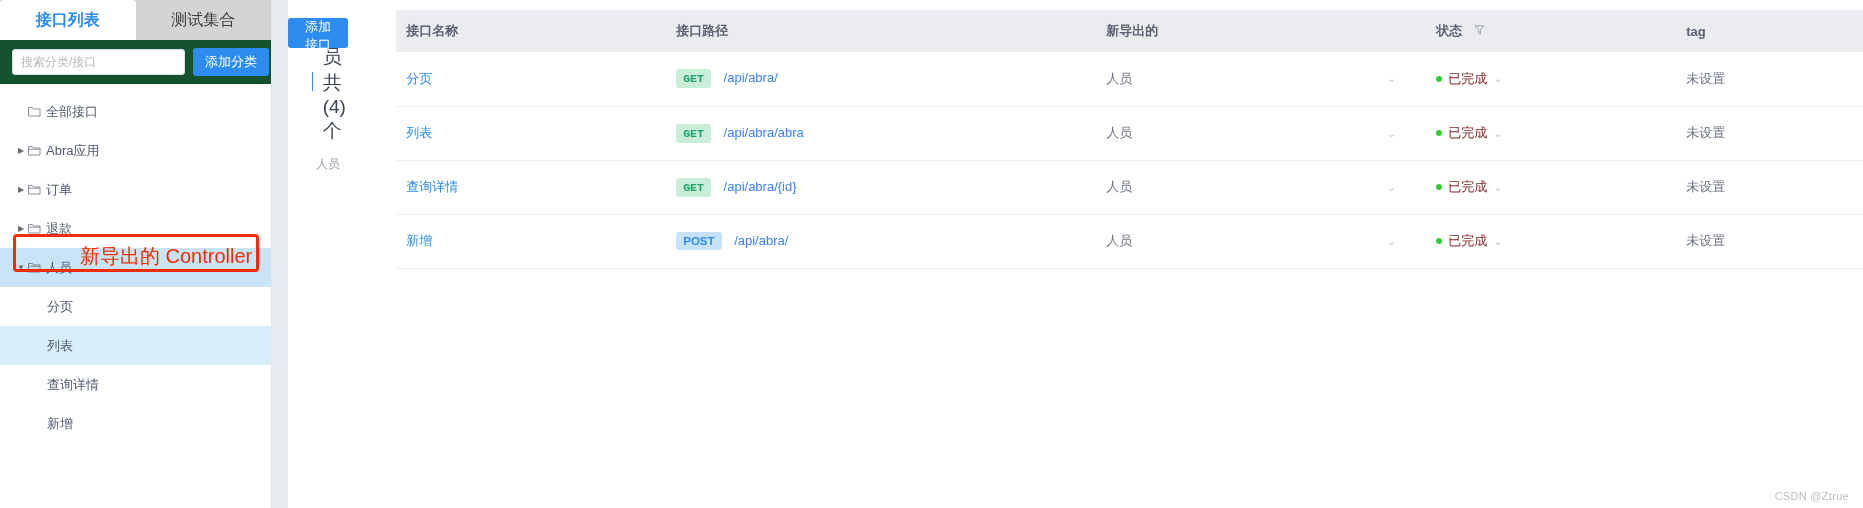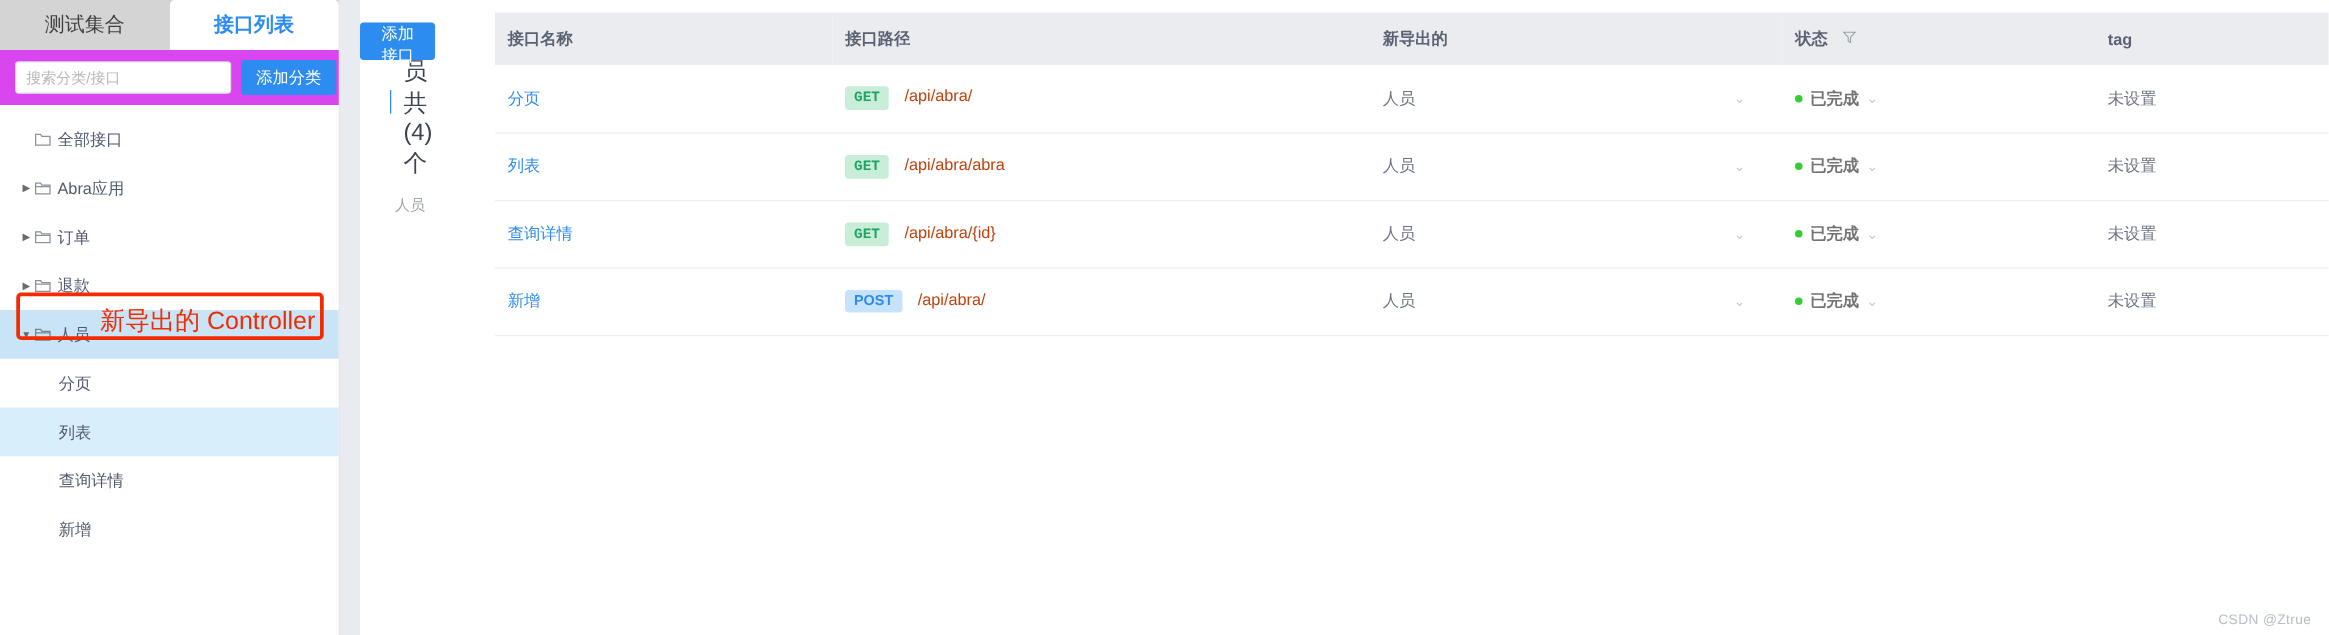--- a/index.html
+++ b/index.html
@@ -27,21 +27,21 @@
   .tab {
     flex: 1; display: flex; align-items: center; justify-content: center;
     font-size: 16px; color: #3f3f3f; cursor: pointer;
     height: 40px;
   }
   .tab.active {
     background: #ffffff; color: #2d8cf0; font-weight: bold;
     border-radius: 4px 4px 0 0;
   }
   .searchrow {
-    height: 44px; background: #d946ef;
+    height: 44px; background: #14532d;
     display: flex; align-items: center; padding: 0 12px; gap: 8px;
   }
   .search-input {
     flex: 1; height: 26px; border: 1px solid #dcdee2; border-radius: 3px;
     background: #fff; font-size: 12px; color: #515a6e; padding: 0 8px;
     outline: none; font-family: inherit;
   }
   .search-input::placeholder { color: #b8b8b8; }
   .btn-add-cat {
     height: 28px; padding: 0 12px; background: #2d8cf0; color: #fff;
@@ -121,27 +121,27 @@
   .col-tag  { width: 220px; }
 
   .api-link { color: #2d8cf0; cursor: pointer; }
   .method {
     display: inline-block; border-radius: 3px; font-size: 11.5px;
     font-weight: bold; padding: 3px 7px; margin-right: 9px;
     font-family: "Liberation Sans", sans-serif;
   }
   .method.get  { background: #c8eed9; color: #21a365; font-family: Liberation Mono, monospace; }
   .method.post { background: #c7e2fb; color: #2d8cf0; }
-  .path-text { color: #c2410c; font-size: 13px; }
+  .path-text { color: #3b82f6; font-size: 13px; }
 
   .cat-cell { display: flex; align-items: center; justify-content: space-between; padding-right: 20px; }
   .chev { color: #c3c7ce; font-size: 11px; }
   .state-cell { display: flex; align-items: center; gap: 6px; }
   .dot { width: 6px; height: 6px; border-radius: 50%; background: #32cd32; display:inline-block; }
-  .state-text { color: #737373; font-weight: bold; }
+  .state-text { color: #7f1d1d; }
   .filter-ic { margin-left: 8px; color: #9aa0aa; font-size: 11px; }
 
   .pager { display: flex; justify-content: flex-end; align-items: center; gap: 8px;
            padding: 18px 24px 0 24px; }
   .pg {
     min-width: 30px; height: 30px; border: 1px solid #dcdee2; border-radius: 4px;
     background: #fff; color: #9aa0aa; font-size: 13px; cursor: pointer;
     display: flex; align-items: center; justify-content: center;
     font-family: inherit;
   }
@@ -152,25 +152,25 @@
   }
 </style>
 </head>
 <body>
 
 <div class="app">
 
   <div class="sidebar">
 
     <div class="tabbar">
+      <div class="tab active">
+        <span>接口列表</span>
+      </div>
       <div class="tab">
         <span>测试集合</span>
-      </div>
-      <div class="tab active">
-        <span>接口列表</span>
       </div>
     </div>
 
     <div class="searchrow">
       <input class="search-input" type="text" placeholder="搜索分类/接口" style="">
       <button class="btn-add-cat">添加分类</button>
     </div>
 
     <div class="tree">
 

